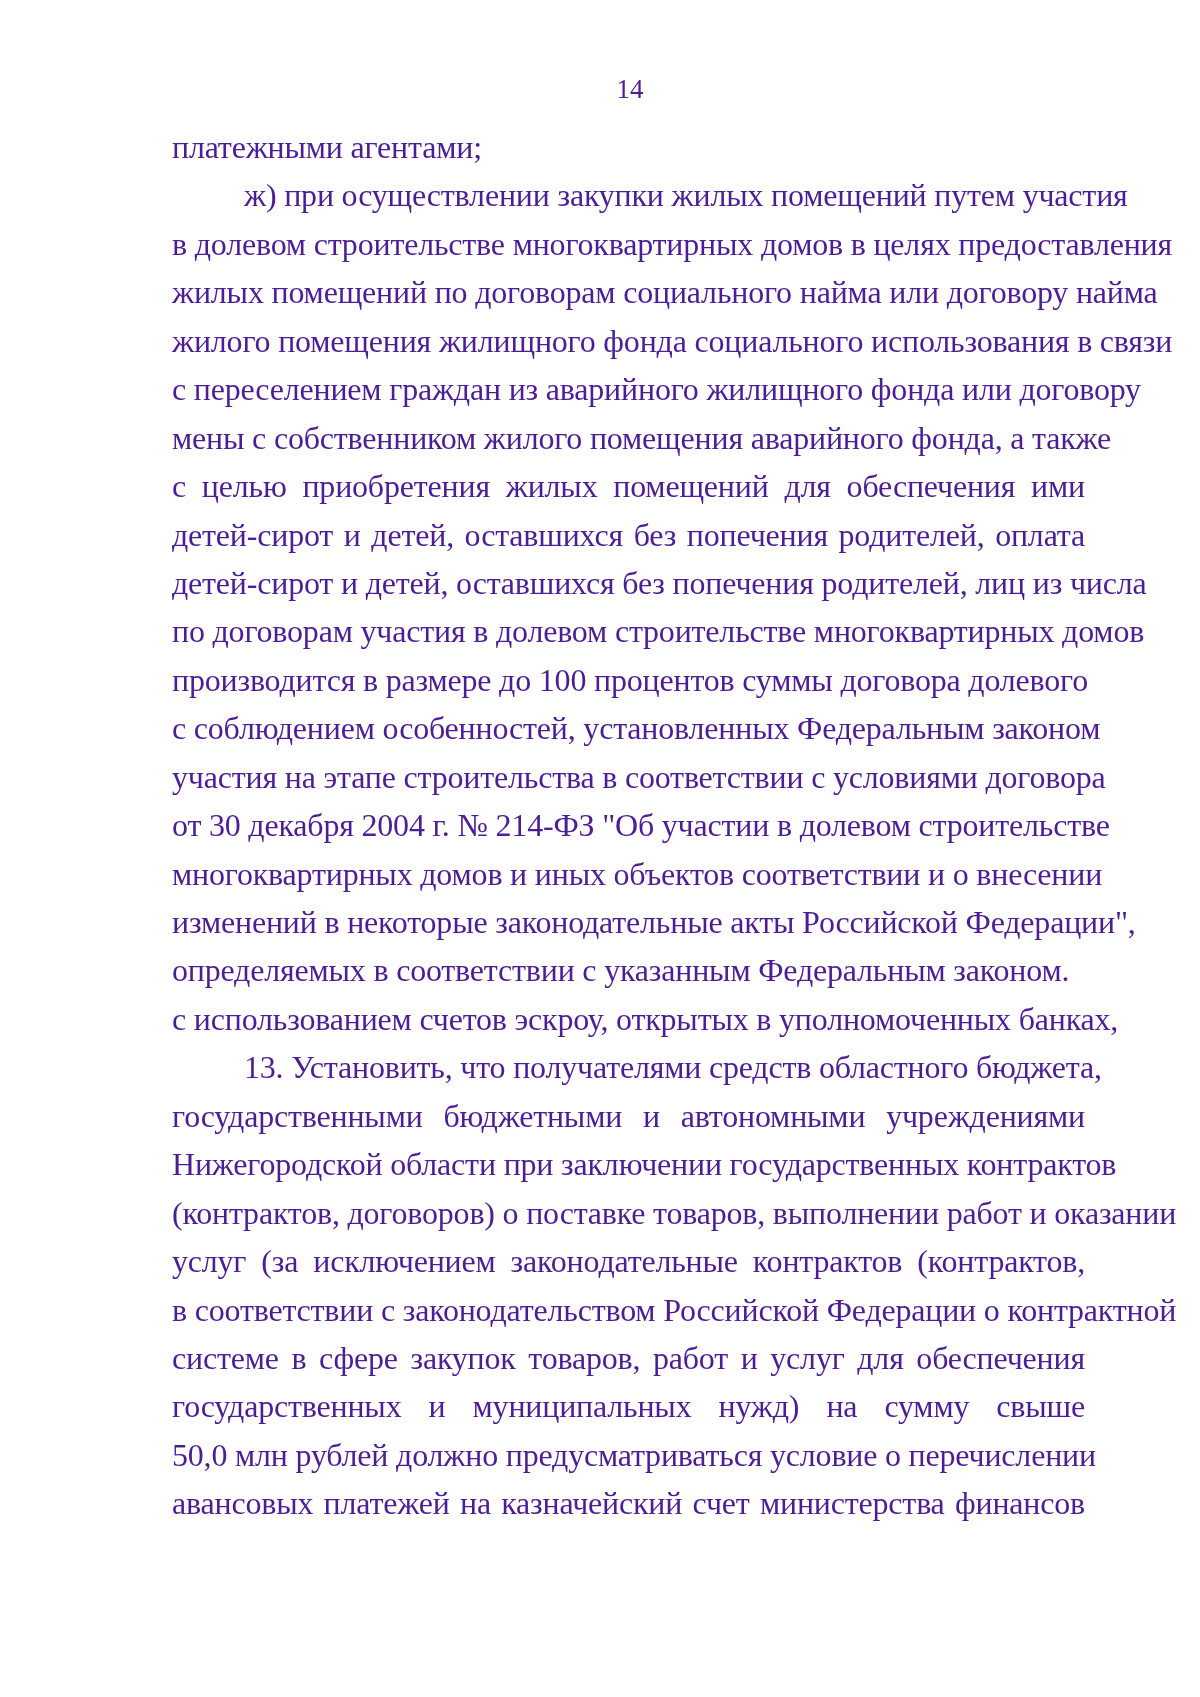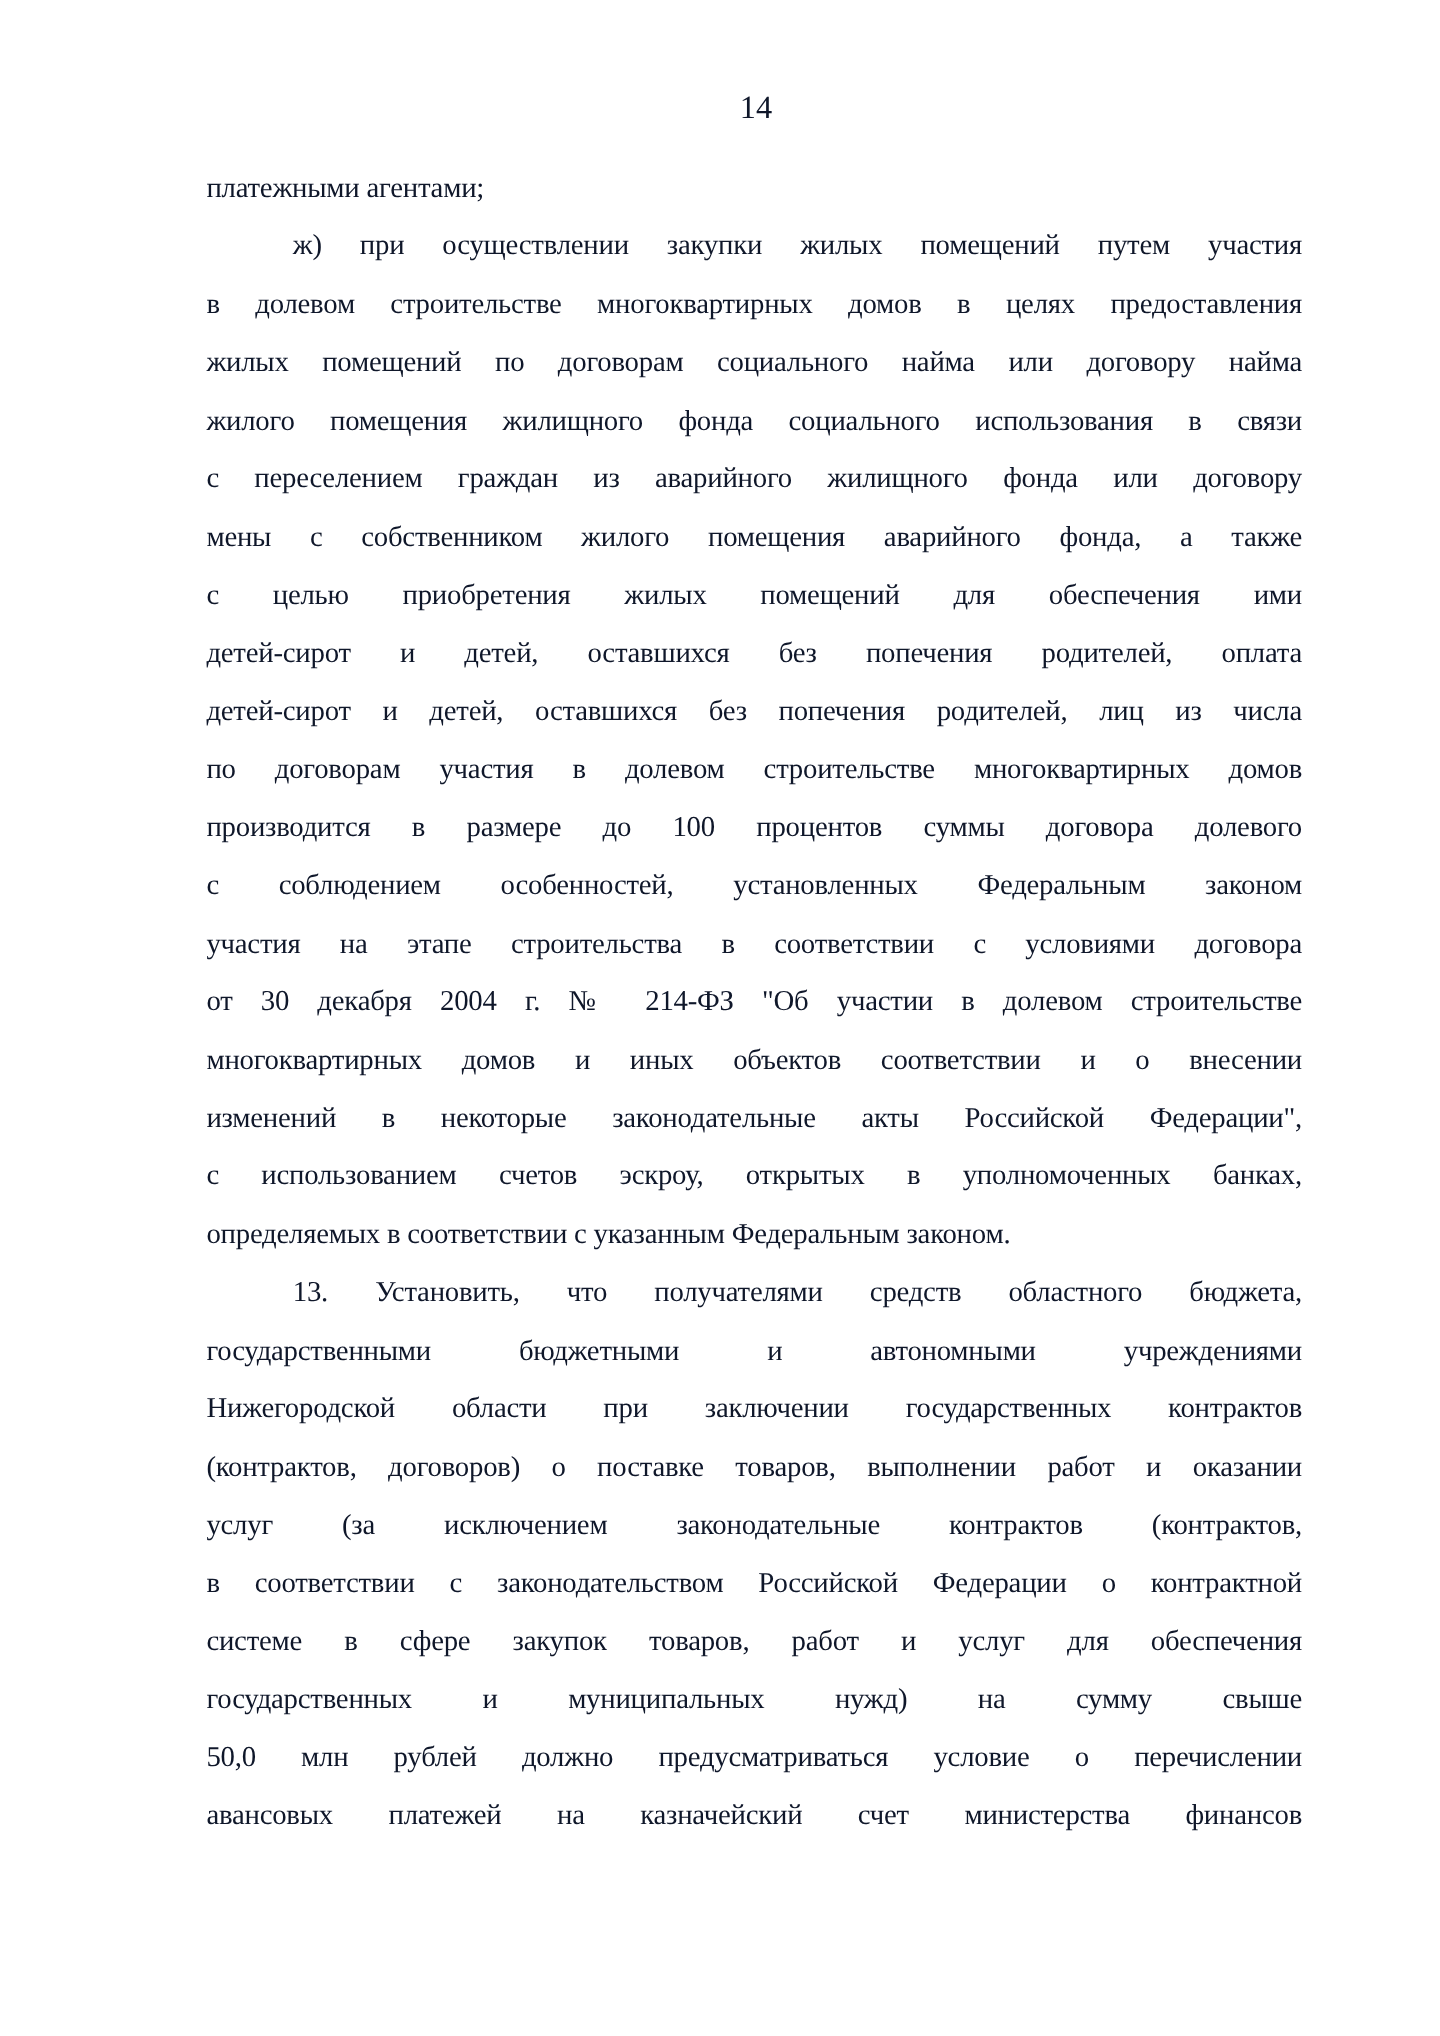--- a/index.html
+++ b/index.html
@@ -1,28 +1,28 @@
 <!DOCTYPE html>
 <html><head>
 <meta charset="utf-8">
 <style>
   html, body { margin: 0; padding: 0; background: #ffffff; }
   body { width: 1200px; height: 1697px; position: relative; overflow: hidden; }
   .page {
     position: absolute; left: 0; top: 0; width: 1200px; height: 1697px;
-    background: #ffffff; color: #0f172a;
+    background: #ffffff; color: #4c1d95;
     font-family: "Liberation Serif", "DejaVu Serif", serif;
   }
   .page-number {
     position: absolute; top: 74px; left: 0; width: 1260px;
     text-align: center; font-size: 27px; line-height: 30px;
   }
   .body-text {
-    position: absolute; left: 172px; top: 133px; width: 913px;
-    font-size: 24px; line-height: 48.45px;
+    position: absolute; left: 172px; top: 123px; width: 913px;
+    font-size: 32px; line-height: 48.45px;
   }
   .line {
     display: block; height: 48.45px; white-space: nowrap;
     text-align: justify; text-align-last: justify;
     letter-spacing: -0.2px;
   }
   .line.last { text-align-last: left; }
   .line.indent { padding-left: 72px; }
 </style>
 </head>
@@ -47,22 +47,22 @@
       <span class="line">с целью приобретения жилых помещений для обеспечения ими</span>
       <span class="line">детей-сирот и детей, оставшихся без попечения родителей, оплата</span>
       <span class="line">детей-сирот и детей, оставшихся без попечения родителей, лиц из числа</span>
       <span class="line">по договорам участия в долевом строительстве многоквартирных домов</span>
       <span class="line">производится в размере до 100 процентов суммы договора долевого</span>
       <span class="line">с соблюдением особенностей, установленных Федеральным законом</span>
       <span class="line">участия на этапе строительства в соответствии с условиями договора</span>
       <span class="line">от 30 декабря 2004 г. № 214-ФЗ "Об участии в долевом строительстве</span>
       <span class="line">многоквартирных домов и иных объектов соответствии и о внесении</span>
       <span class="line">изменений в некоторые законодательные акты Российской Федерации",</span>
+      <span class="line last">определяемых в соответствии с указанным Федеральным законом.</span>
       <span class="line">с использованием счетов эскроу, открытых в уполномоченных банках,</span>
-      <span class="line last">определяемых в соответствии с указанным Федеральным законом.</span>
     </div>
 
     <div>
       <span class="line indent">13. Установить, что получателями средств областного бюджета,</span>
       <span class="line">государственными бюджетными и автономными учреждениями</span>
       <span class="line">Нижегородской области при заключении государственных контрактов</span>
       <span class="line">(контрактов, договоров) о поставке товаров, выполнении работ и оказании</span>
       <span class="line">услуг (за исключением законодательные контрактов (контрактов,</span>
       <span class="line">в соответствии с законодательством Российской Федерации о контрактной</span>
       <span class="line">системе в сфере закупок товаров, работ и услуг для обеспечения</span>

